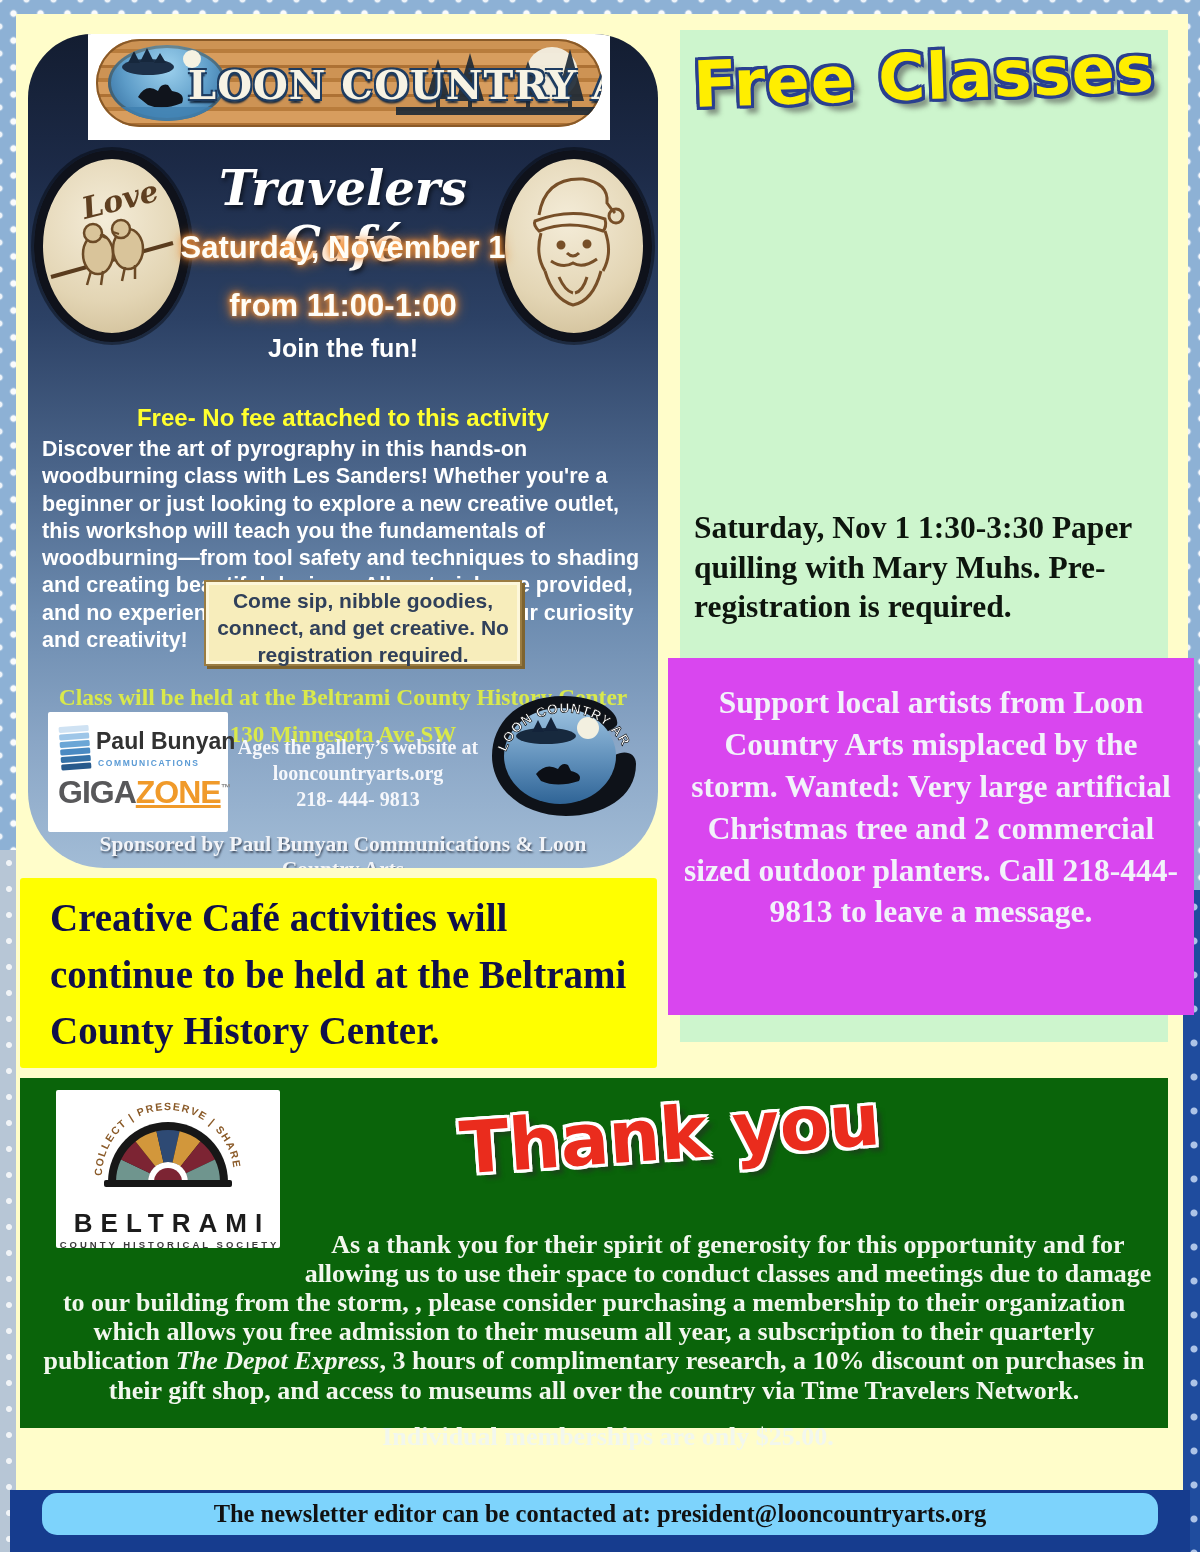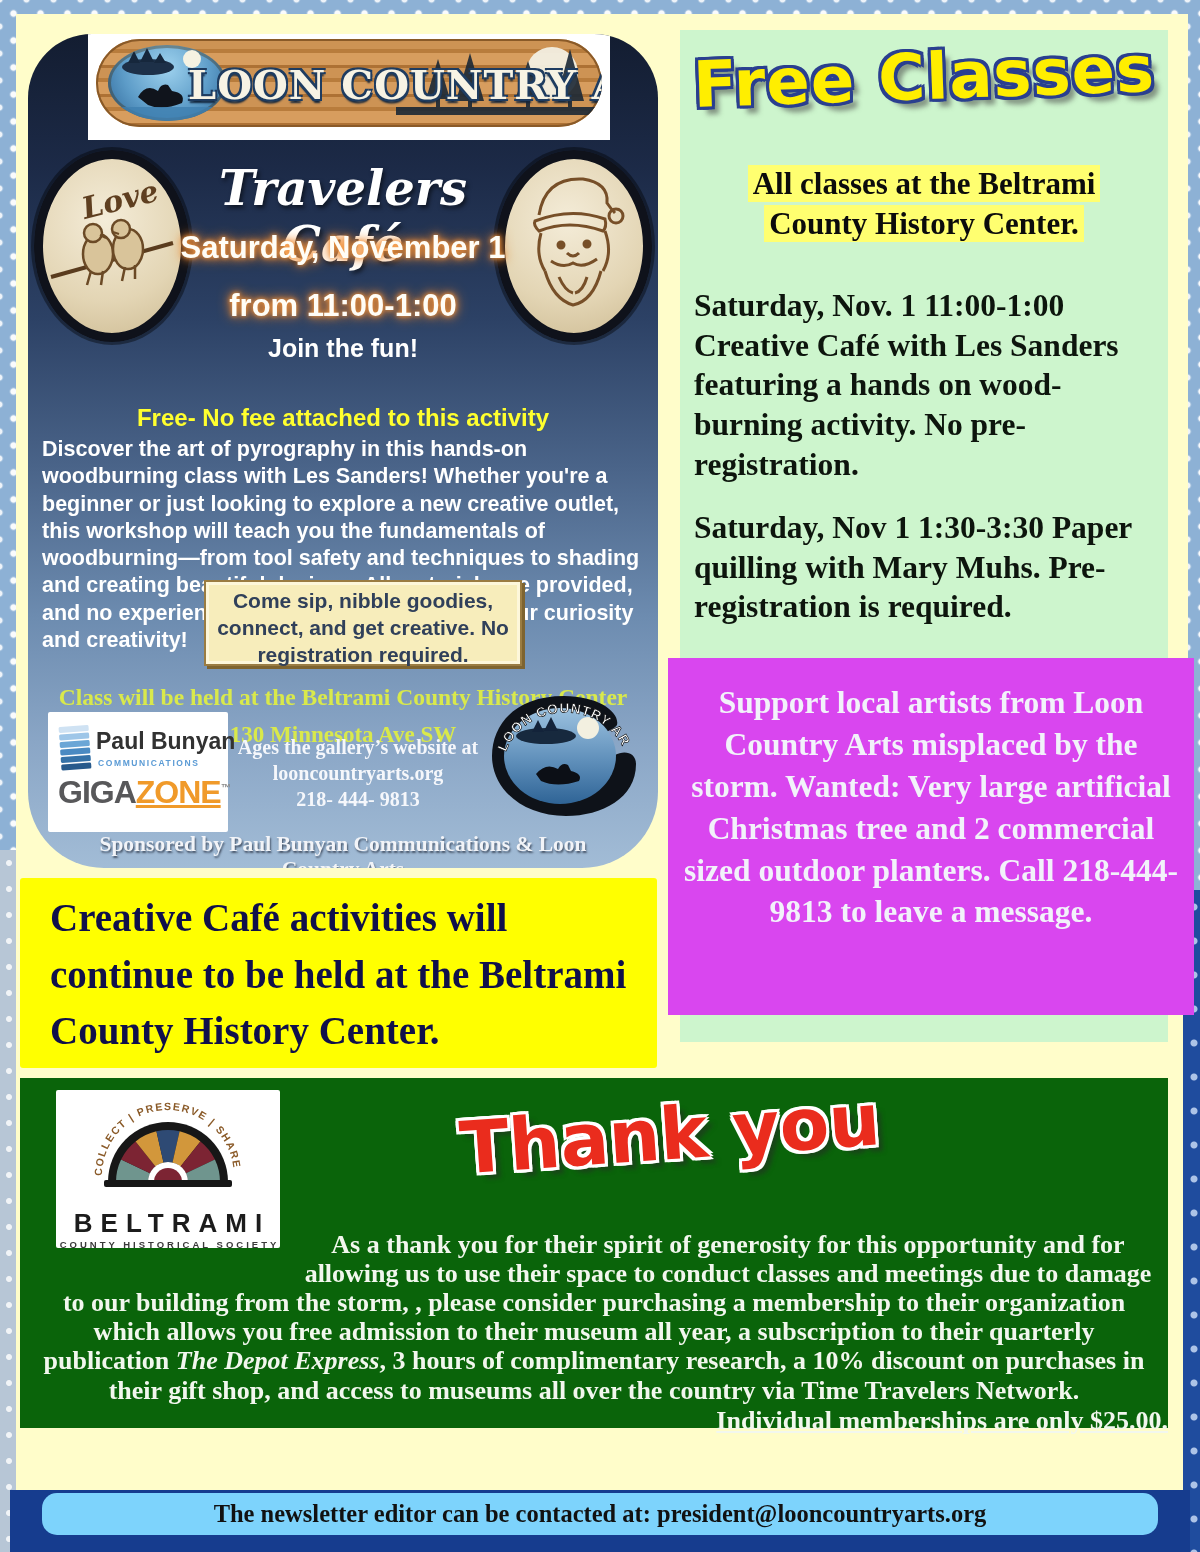--- a/index.html
+++ b/index.html
@@ -109,21 +109,21 @@
   .bchs-name{ margin-top:2px; font-weight:bold; font-size:26px; letter-spacing:8px; color:#1c1c1c; text-indent:8px; }
   .bchs-sub{ font-size:9.5px; letter-spacing:3px; color:#3a3a3a; font-weight:bold; text-indent:3px; }
   .ty-title{ left:430px; top:14px; width:440px; text-align:center; font-family:"DejaVu Sans", sans-serif;
     font-weight:bold; font-size:72px; color:#ea2c1d; transform:rotate(-4deg);
     text-shadow:-3px -3px 0 #fff, 3px -3px 0 #fff, -3px 3px 0 #fff, 3px 3px 0 #fff,
       0 -3px 0 #fff, 0 3px 0 #fff, -3px 0 0 #fff, 3px 0 0 #fff, 7px 7px 4px rgba(40,40,40,.5); }
   .ty-body{ left:14px; top:152px; width:1120px; text-align:center; font-weight:bold; font-size:26px;
     line-height:1.12; color:#f2f7ee; }
   .ty-body .spacer{ float:left; width:268px; height:30px; }
   .ty-body .ital{ font-style:italic; }
-  .ty-final{ left:14px; top:1px; width:1120px; position:relative; text-align:right;text-decoration:underline; }
+  .ty-final{ left:14px; top:17px; width:1120px; position:relative; text-align:center; }
 
   
   .footer-strip{ left:10px; top:1490px; width:1180px; height:62px; background:#163c8e; }
   .footer-bar{ left:32px; top:3px; width:1116px; height:42px; background:#7dd3fc; border-radius:15px;
     text-align:center; line-height:42px; font-weight:bold; font-size:24.5px; color:#111; }
 </style>
 </head>
 <body>
 
 <div class="abs page-bg"></div>
@@ -244,22 +244,20 @@
     </text>
   </svg>
 
   <div class="abs sponsor-line serif">Sponsored by Paul Bunyan Communications &amp; Loon Country Arts</div>
 </div>
 
 <div class="abs cont-box serif">Creative Café activities will continue to be held at the Beltrami County History Center.</div>
 
 <div class="abs green-panel">
   <div class="abs fc-title">Free Classes</div>
-  <div class="abs fc-sub serif"><span class="hl">All classes at the Beltrami County  History Center.</span></div>
-  <div class="abs fc-item serif i1">Saturday, Nov. 1  11:00-1:00 Creative Café with Les Sanders featuring a hands on wood-burning activity.  No pre-registration.</div>
   <div class="abs fc-item serif i2">Saturday, Nov 1  1:30-3:30 Paper quilling with Mary Muhs. Pre-registration is required.</div>
 </div>
 
 <div class="abs support-box serif">Support local artists from Loon Country Arts misplaced by the storm. Wanted: Very large artificial Christmas tree and 2 commercial sized outdoor planters. Call 218-444-9813 to leave a message.</div>
 
 <div class="abs thanks-box">
   <div class="abs bchs-logo">
     <svg width="200" height="112" viewBox="0 0 200 112">
       <defs>
           <path id="bchsarc" d="M34 86 A66 66 0 0 1 166 86" fill="none"></path>

